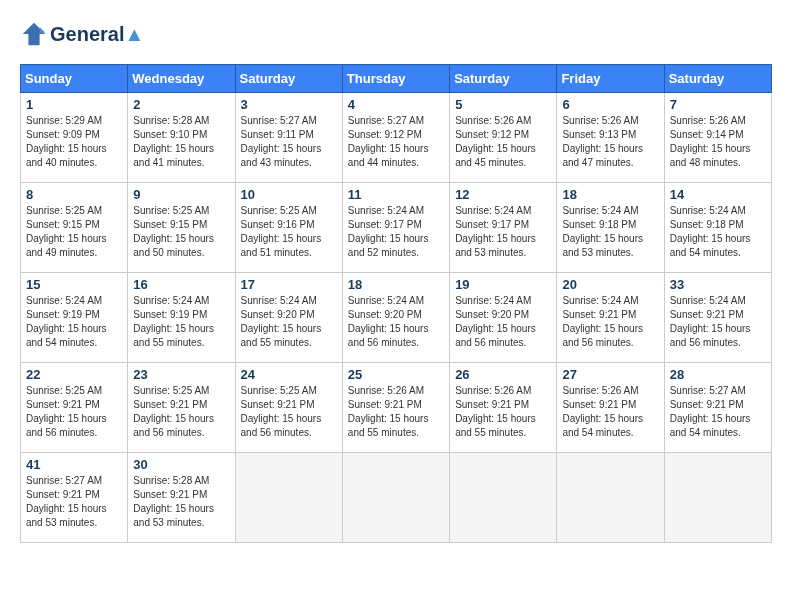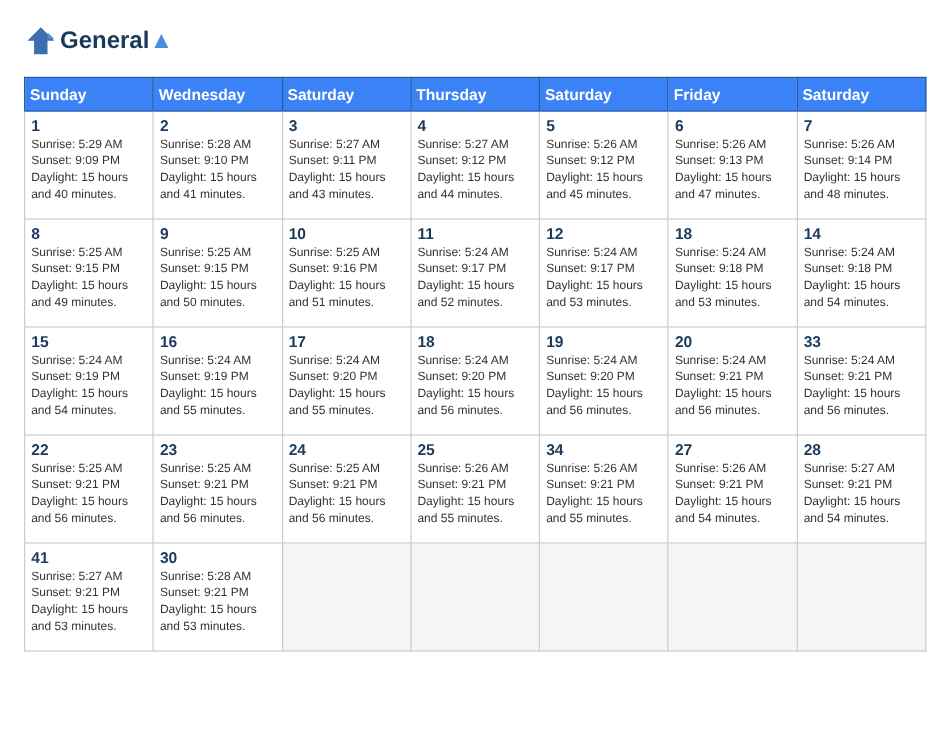--- a/index.html
+++ b/index.html
@@ -210,21 +210,21 @@
         </td>
         <td>
           <span class="day-num">24</span>
           <div class="day-info">Sunrise: 5:25 AM<br>Sunset: 9:21 PM<br>Daylight: 15 hours<br>and 56 minutes.</div>
         </td>
         <td>
           <span class="day-num">25</span>
           <div class="day-info">Sunrise: 5:26 AM<br>Sunset: 9:21 PM<br>Daylight: 15 hours<br>and 55 minutes.</div>
         </td>
         <td>
-          <span class="day-num">34</span>
+          <span class="day-num">26</span>
           <div class="day-info">Sunrise: 5:26 AM<br>Sunset: 9:21 PM<br>Daylight: 15 hours<br>and 55 minutes.</div>
         </td>
         <td>
           <span class="day-num">27</span>
           <div class="day-info">Sunrise: 5:26 AM<br>Sunset: 9:21 PM<br>Daylight: 15 hours<br>and 54 minutes.</div>
         </td>
         <td>
           <span class="day-num">28</span>
           <div class="day-info">Sunrise: 5:27 AM<br>Sunset: 9:21 PM<br>Daylight: 15 hours<br>and 54 minutes.</div>
         </td>

